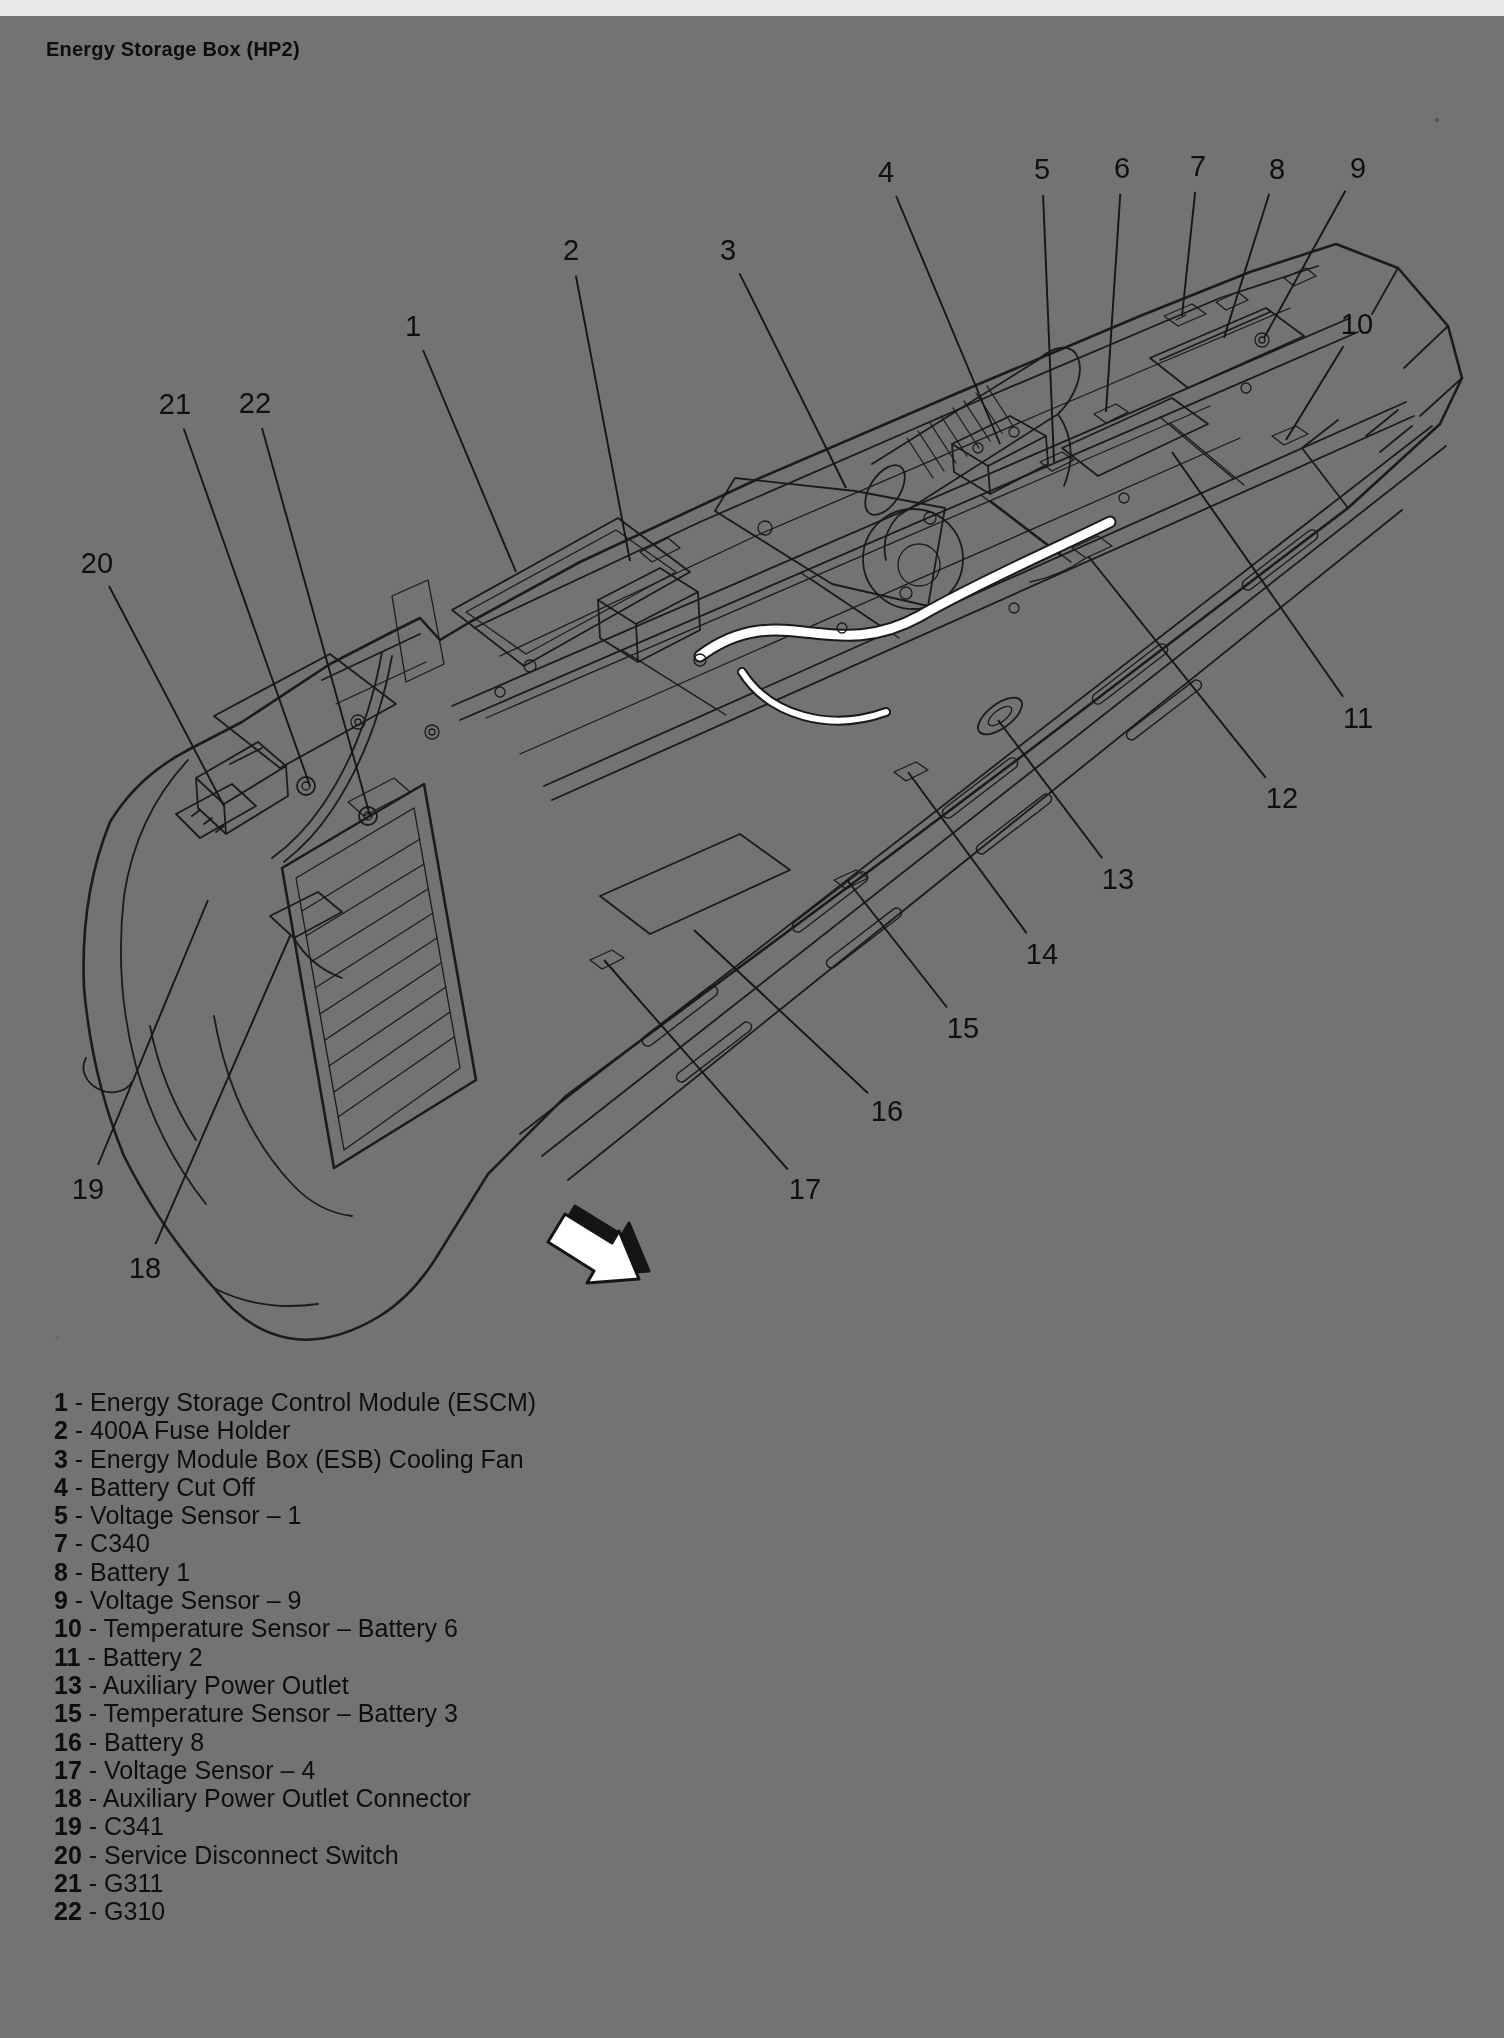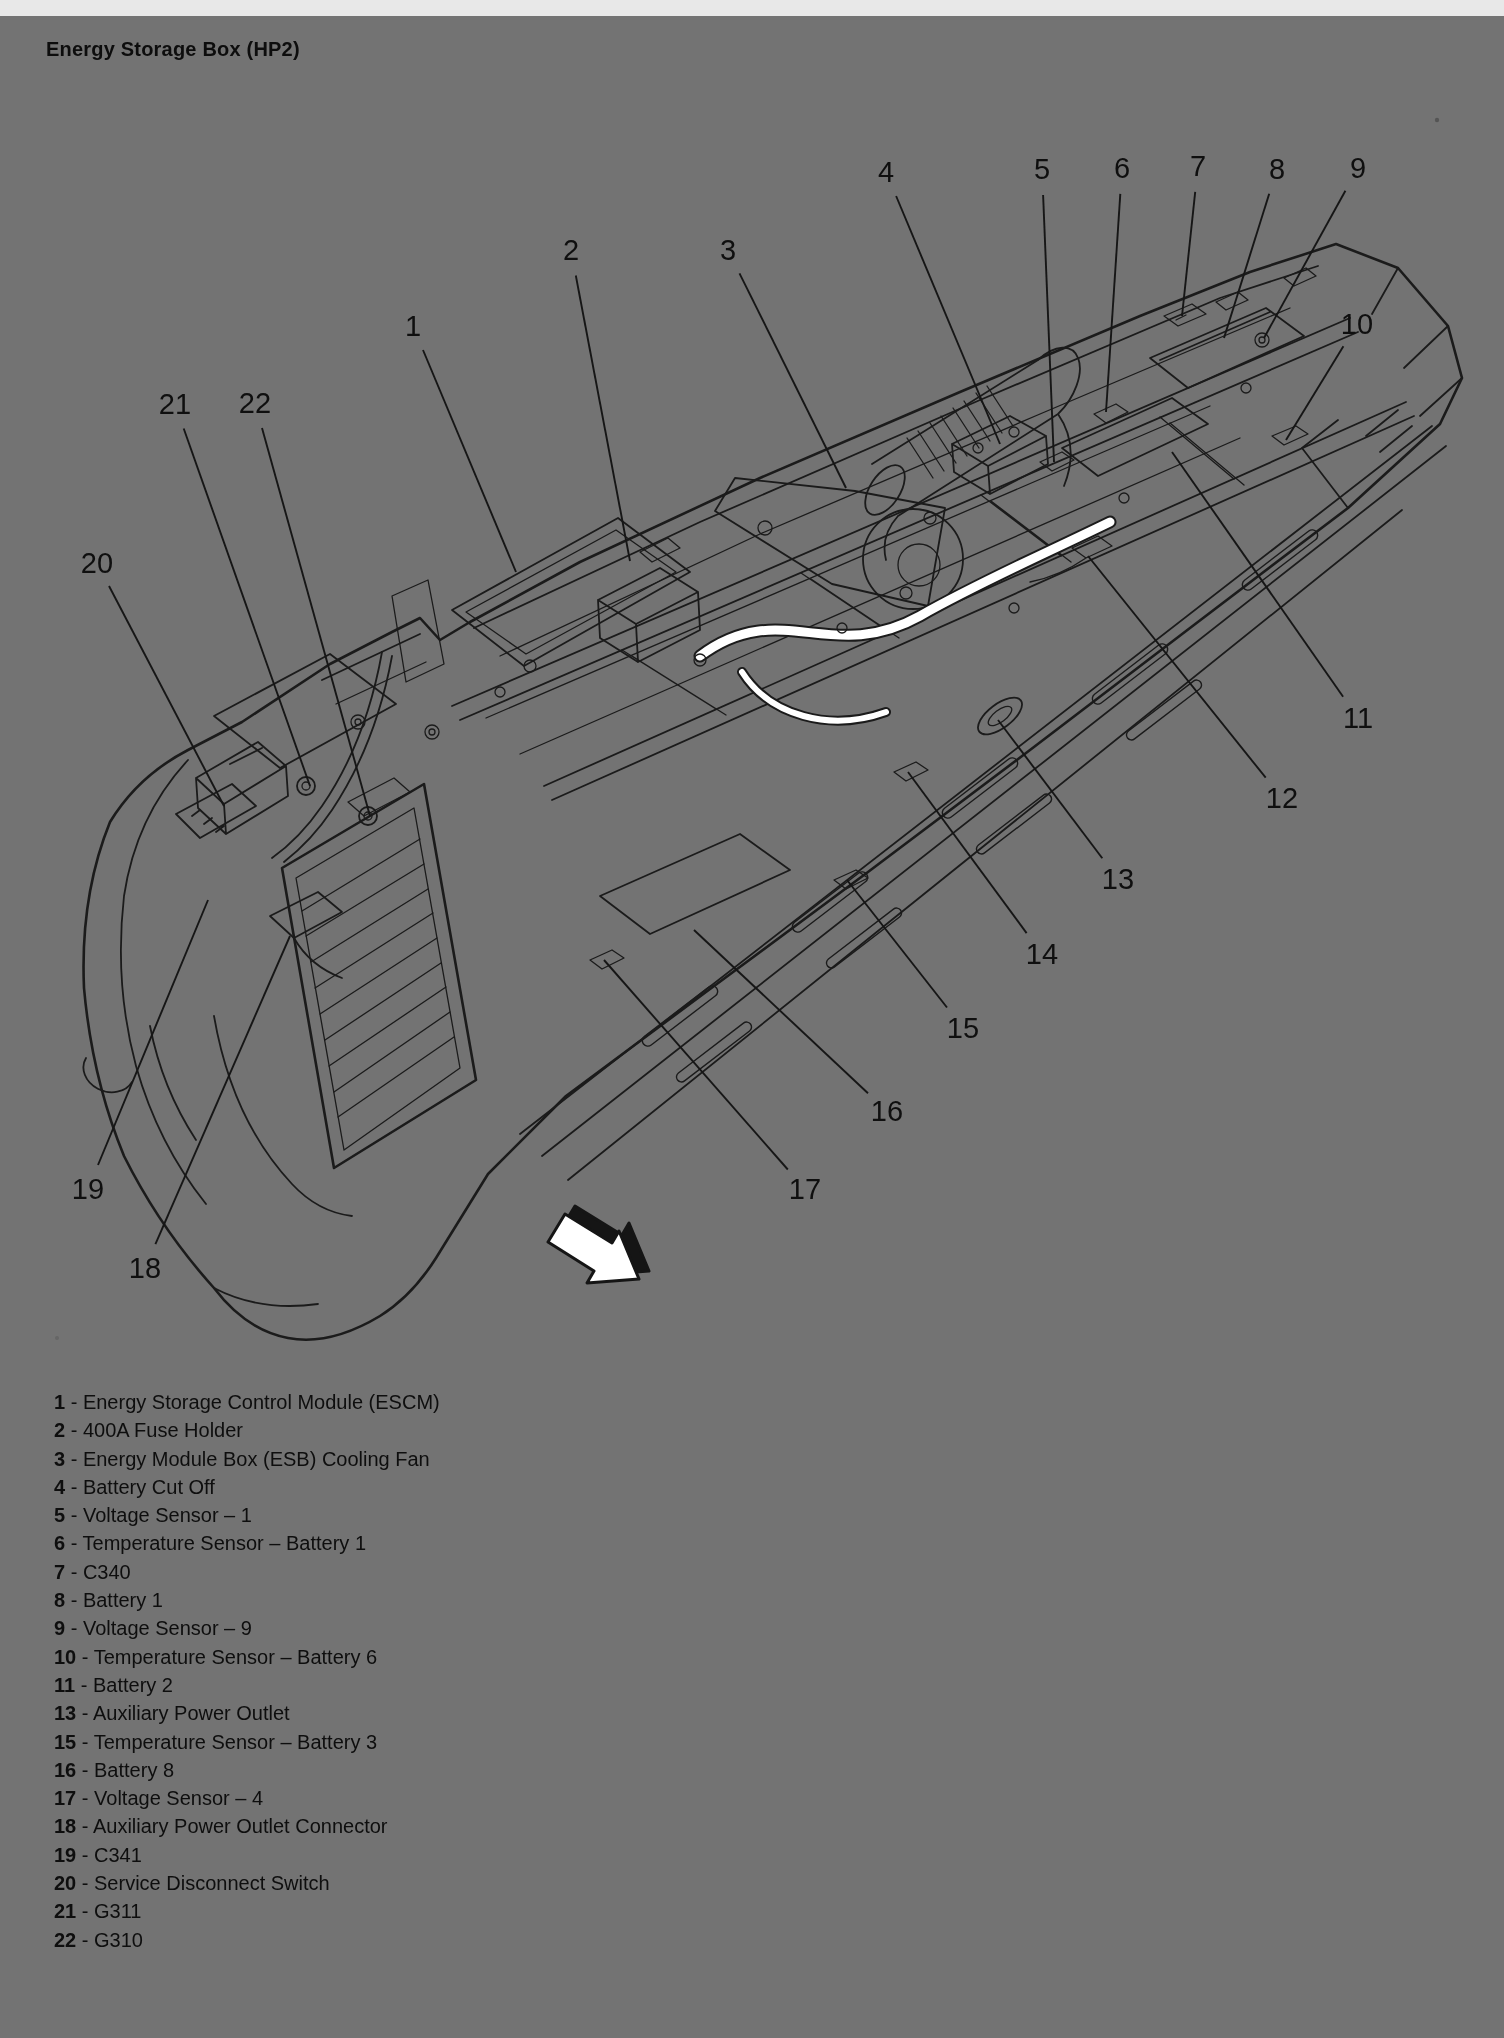--- a/index.html
+++ b/index.html
@@ -18,21 +18,21 @@
   .w26{stroke-width:2.6}
   .w18{stroke-width:1.8}
   .w13{stroke-width:1.3}
   .leader{stroke:#161616;stroke-width:1.9;fill:none}
   text.callout{
     font-family:"Liberation Sans", sans-serif;font-size:29px;fill:#0f0f0f;
     text-anchor:middle;dominant-baseline:central;
   }
   #legend{
     position:absolute;left:54px;top:1372px;width:700px;
-    font-size:20px;line-height:28.3px;color:#0e0e0e;
+    font-size:25px;line-height:28.3px;color:#0e0e0e;
   }
   .lrow b{font-weight:bold}
 </style>
 </head>
 <body>
 
 <div id="page">
 
   <div id="title">Energy Storage Box (HP2)</div>
 
@@ -216,21 +216,20 @@
         </g>
     </svg>
   </div>
 
   <div id="legend">
       <div class="lrow"><b>1</b><span> - Energy Storage Control Module (ESCM)</span></div>
       <div class="lrow"><b>2</b><span> - 400A Fuse Holder</span></div>
       <div class="lrow"><b>3</b><span> - Energy Module Box (ESB) Cooling Fan</span></div>
       <div class="lrow"><b>4</b><span> - Battery Cut Off</span></div>
       <div class="lrow"><b>5</b><span> - Voltage Sensor – 1</span></div>
-      <div class="lrow"><b>6</b><span> - Temperature Sensor – Battery 1</span></div>
       <div class="lrow"><b>7</b><span> - C340</span></div>
       <div class="lrow"><b>8</b><span> - Battery 1</span></div>
       <div class="lrow"><b>9</b><span> - Voltage Sensor – 9</span></div>
       <div class="lrow"><b>10</b><span> - Temperature Sensor – Battery 6</span></div>
       <div class="lrow"><b>11</b><span> - Battery 2</span></div>
       <div class="lrow"><b>13</b><span> - Auxiliary Power Outlet</span></div>
       <div class="lrow"><b>15</b><span> - Temperature Sensor – Battery 3</span></div>
       <div class="lrow"><b>16</b><span> - Battery 8</span></div>
       <div class="lrow"><b>17</b><span> - Voltage Sensor – 4</span></div>
       <div class="lrow"><b>18</b><span> - Auxiliary Power Outlet Connector</span></div>

